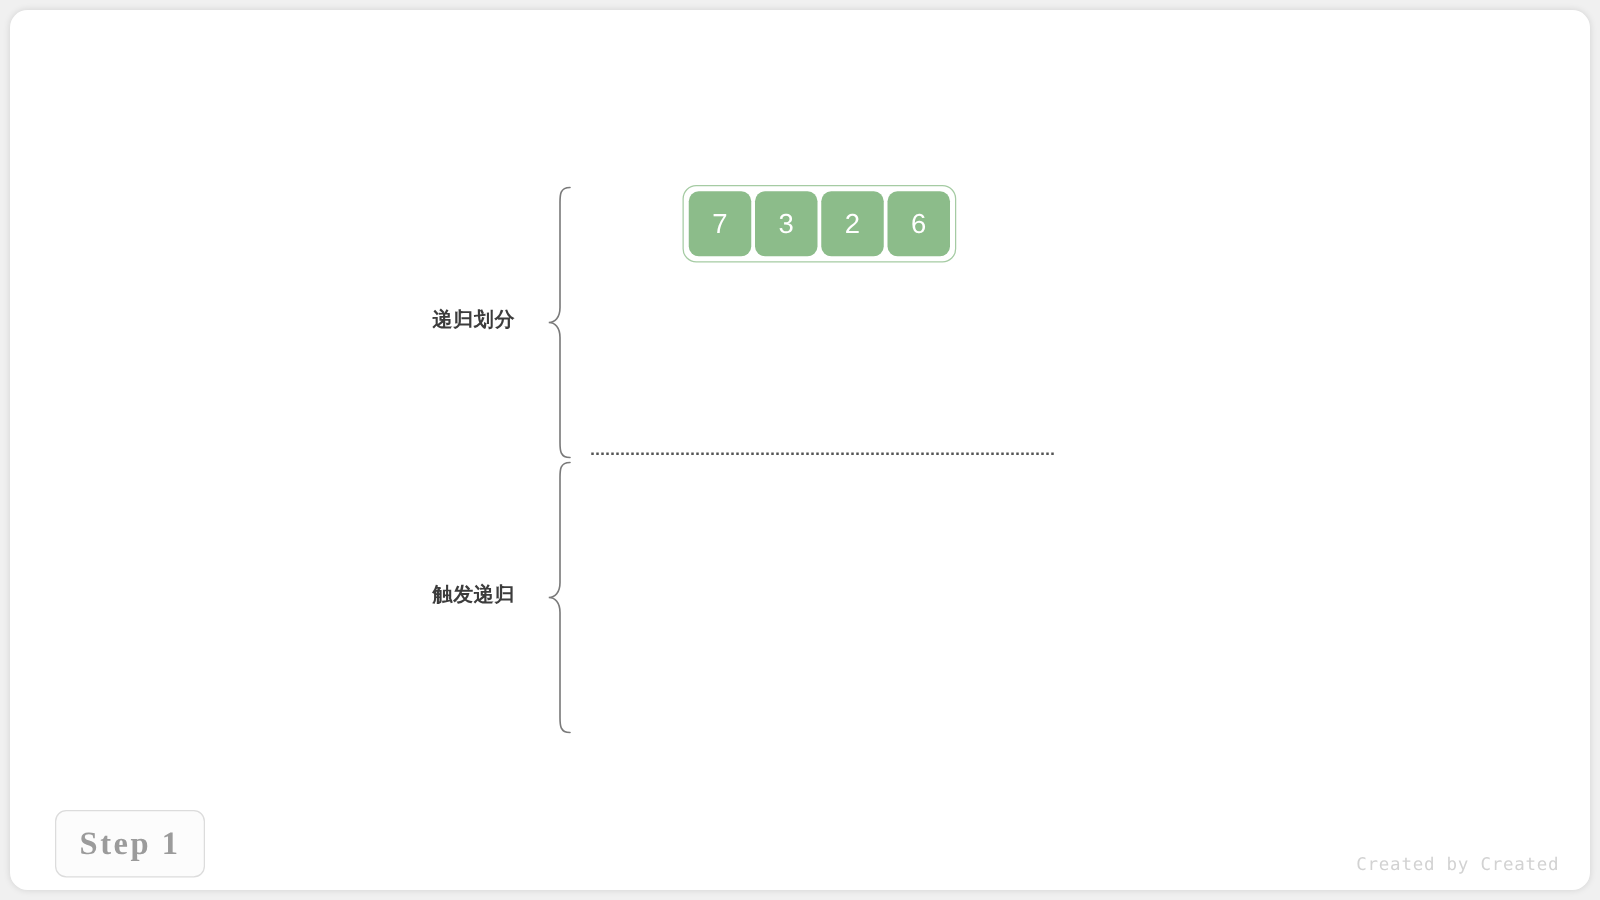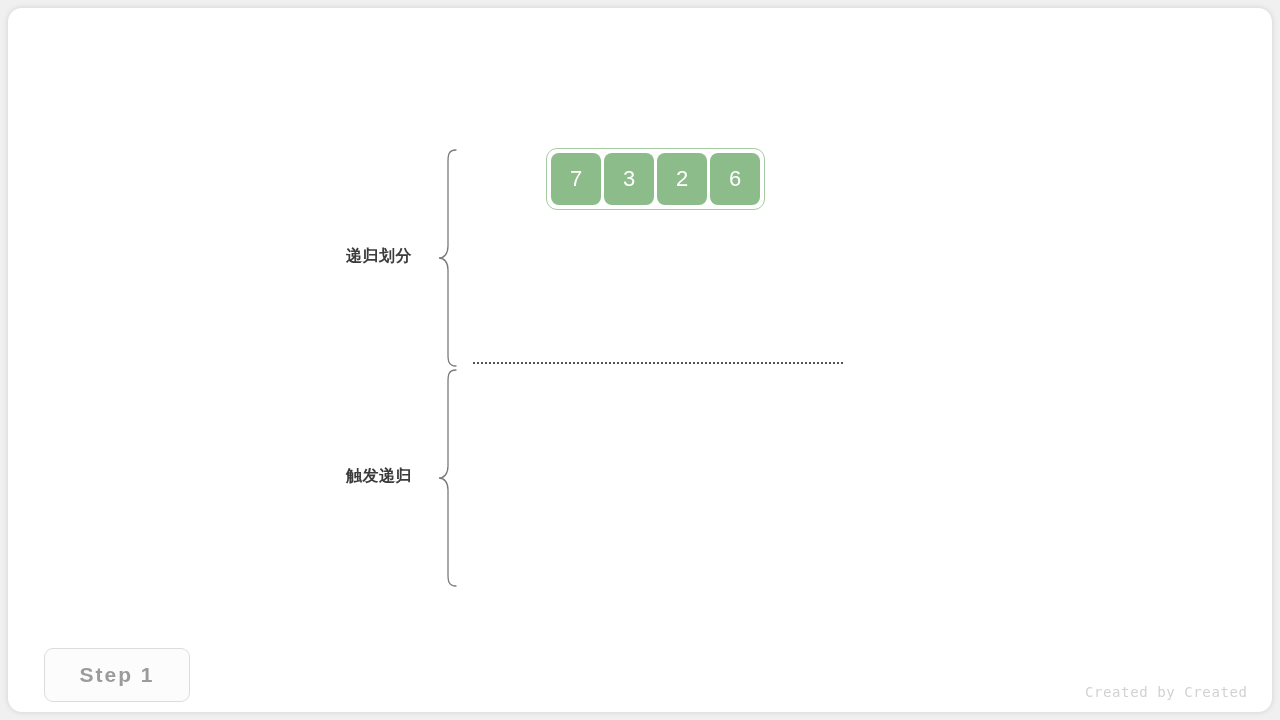--- a/index.html
+++ b/index.html
@@ -88,30 +88,30 @@
     line-height: 29px;
     letter-spacing: 0.5px;
     white-space: nowrap;
   }
 
   
   #step-badge {
     position: absolute;
     left: 36px;
     top: 640px;
-    width: 146px;
+    width: 120px;
     height: 54px;
     border: 1.4px solid #dcdcdc;
     border-radius: 9px;
     background: #fcfcfc;
     display: flex;
     align-items: center;
     justify-content: center;
-    font-family: Liberation Sans, sans-serif;
-    font-size: 21px;
+    font-family: Liberation Serif, serif;
+    font-size: 26px;
     font-weight: bold;
     color: #9b9b9b;
     letter-spacing: 2px;
     box-sizing: border-box;
   }
 
   
   #credit {
     position: absolute;
     left: 1077px;

